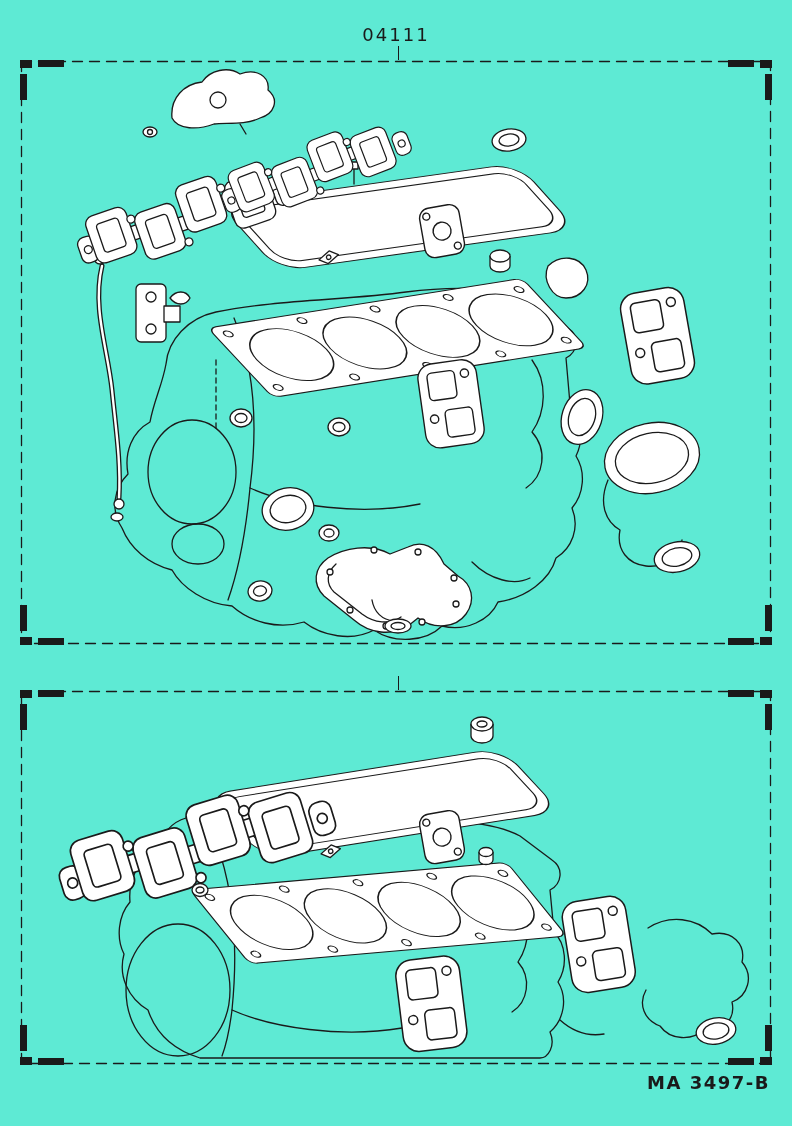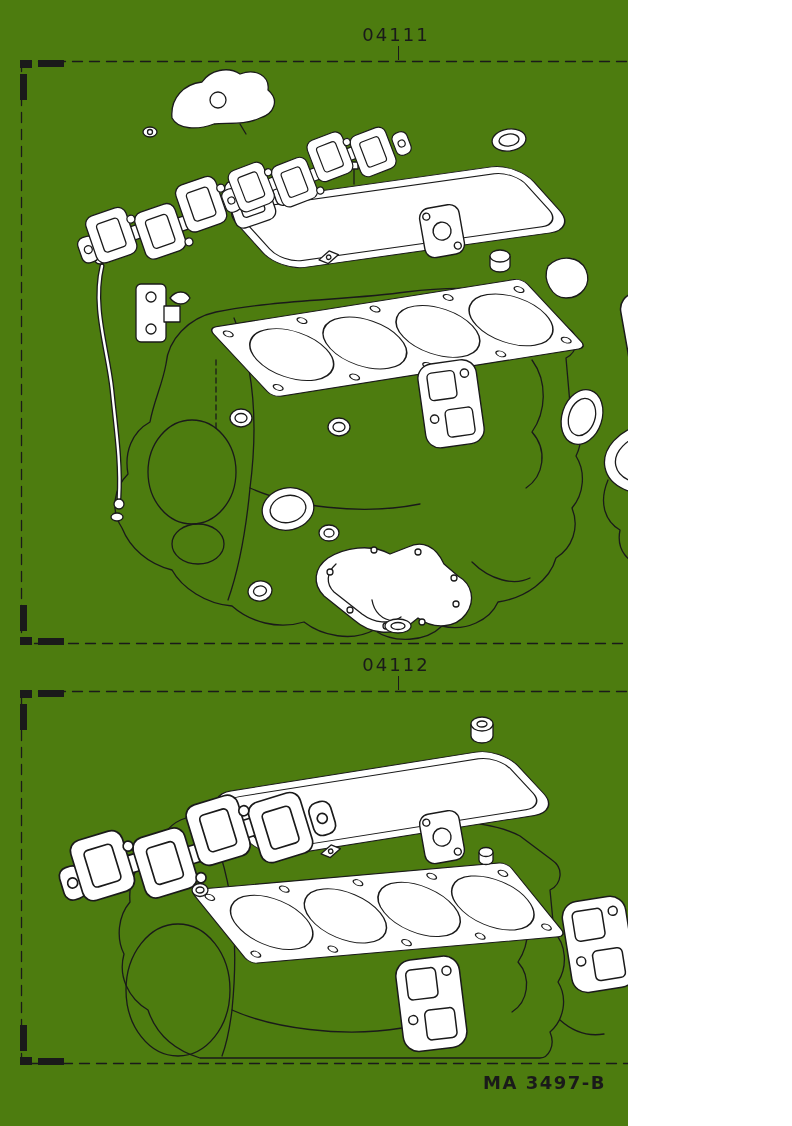--- a/index.html
+++ b/index.html
@@ -1,17 +1,17 @@
 <!DOCTYPE html>
 <html><head>
 <meta charset="utf-8">
 <style>
   html,body{margin:0;padding:0;background:#ffffff;}
   .page{
-    position:relative;width:628px;height:1126px;background:#4d7c0f;
+    position:relative;width:792px;height:1126px;background:#5eead4;
     font-family:"DejaVu Sans","Liberation Sans",sans-serif;color:#1a1a1a;overflow:hidden;
   }
   .part-label{
     position:absolute;left:0;width:792px;text-align:center;
     font-size:18px;letter-spacing:2px;color:#1a1a1a;
   }
   .label-tick{
     position:absolute;width:0;border-left:1.6px solid #1a1a1a;
   }
   .frame-svg{position:absolute;display:block;}
@@ -225,21 +225,20 @@
     <g transform="translate(309,473)">
       <ellipse class="wh" rx="10" ry="8"></ellipse>
         <ellipse class="wh" rx="5" ry="4"></ellipse>
     </g>
     <g transform="translate(489,80) rotate(-8)">
       <ellipse class="wh" rx="17" ry="11"></ellipse>
         <ellipse class="wh" rx="10" ry="6"></ellipse>
     </g>
   </svg>
 
-  <div class="part-label" style="top:654px">04112</div>
   <div class="label-tick" style="left:398px;top:676px;height:14px"></div>
 
   <svg class="frame-svg" style="left:20px;top:690px" width="752" height="375" viewBox="0 0 752 375">
 
     <g>
       <rect x="1.5" y="1.5" width="749" height="372" class="ln" stroke-width="2.2" stroke-dasharray="10 7"></rect>
       <g class="ink">
         <rect x="0" y="0" width="12" height="8"></rect>
           <rect x="18" y="0" width="26" height="7"></rect>
           <rect x="0" y="14" width="7" height="26"></rect>

